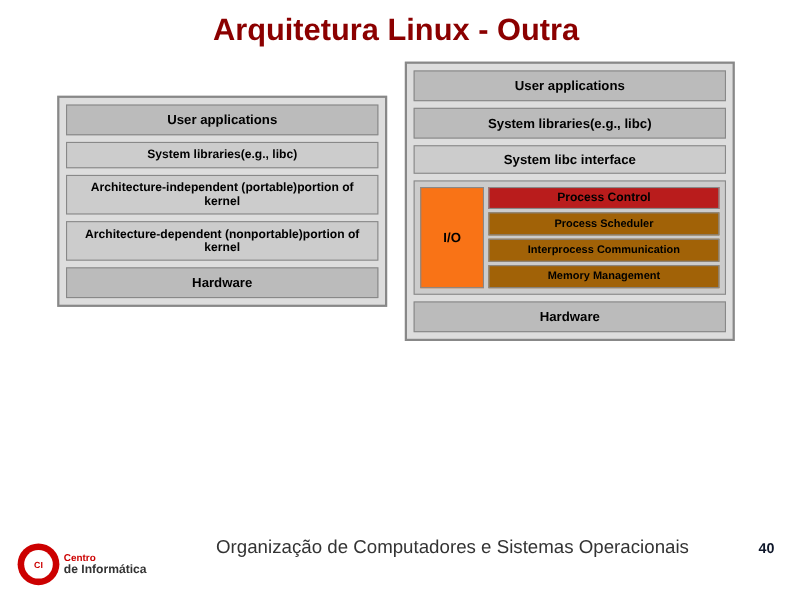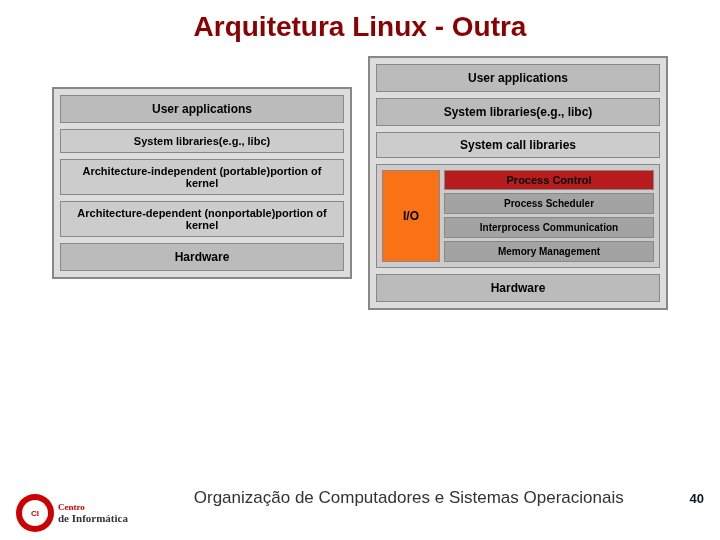--- a/index.html
+++ b/index.html
@@ -124,21 +124,21 @@
     .process-control-header {
       background: #b91c1c;
       border: 1px solid #888;
       text-align: center;
       font-size: 11px;
       font-weight: bold;
       padding: 3px 2px;
     }
 
     .process-sub-box {
-      background: #a3a3a3;
+      background: #a16207;
       border: 1px solid #888;
       text-align: center;
       font-size: 10px;
       font-weight: bold;
       padding: 4px 2px;
     }
 
     .right-hardware-box {
       background: #bbb;
       border: 1px solid #888;
@@ -185,21 +185,20 @@
       background: #fff;
       display: flex;
       align-items: center;
       justify-content: center;
     }
 
     .logo-text-block {
       display: flex;
       flex-direction: column;
       align-items: flex-start;
-      font-family: Liberation Serif, serif;
     }
 
     .logo-top-text {
       font-size: 9px;
       color: #cc0000;
       font-weight: bold;
     }
 
     .logo-main-text {
       font-size: 11px;
@@ -235,21 +234,21 @@
       <div class="left-box">User applications</div>
       <div class="left-inner-box">System libraries(e.g., libc)</div>
       <div class="left-inner-box">Architecture-independent (portable)portion of kernel</div>
       <div class="left-inner-box">Architecture-dependent (nonportable)portion of kernel</div>
       <div class="left-box">Hardware</div>
     </div>
 
     <div class="right-diagram">
       <div class="right-box-top">User applications</div>
       <div class="right-box-top">System libraries(e.g., libc)</div>
-      <div class="right-box-syscall">System call libraries</div>
+      <div class="right-box-syscall">System libc interface</div>
 
       <div class="right-kernel-area">
         <div class="io-box">I/O</div>
         <div class="process-control-column">
           <div class="process-control-header">Process Control</div>
           <div class="process-sub-box">Process Scheduler</div>
           <div class="process-sub-box">Interprocess Communication</div>
           <div class="process-sub-box">Memory Management</div>
         </div>
       </div>

